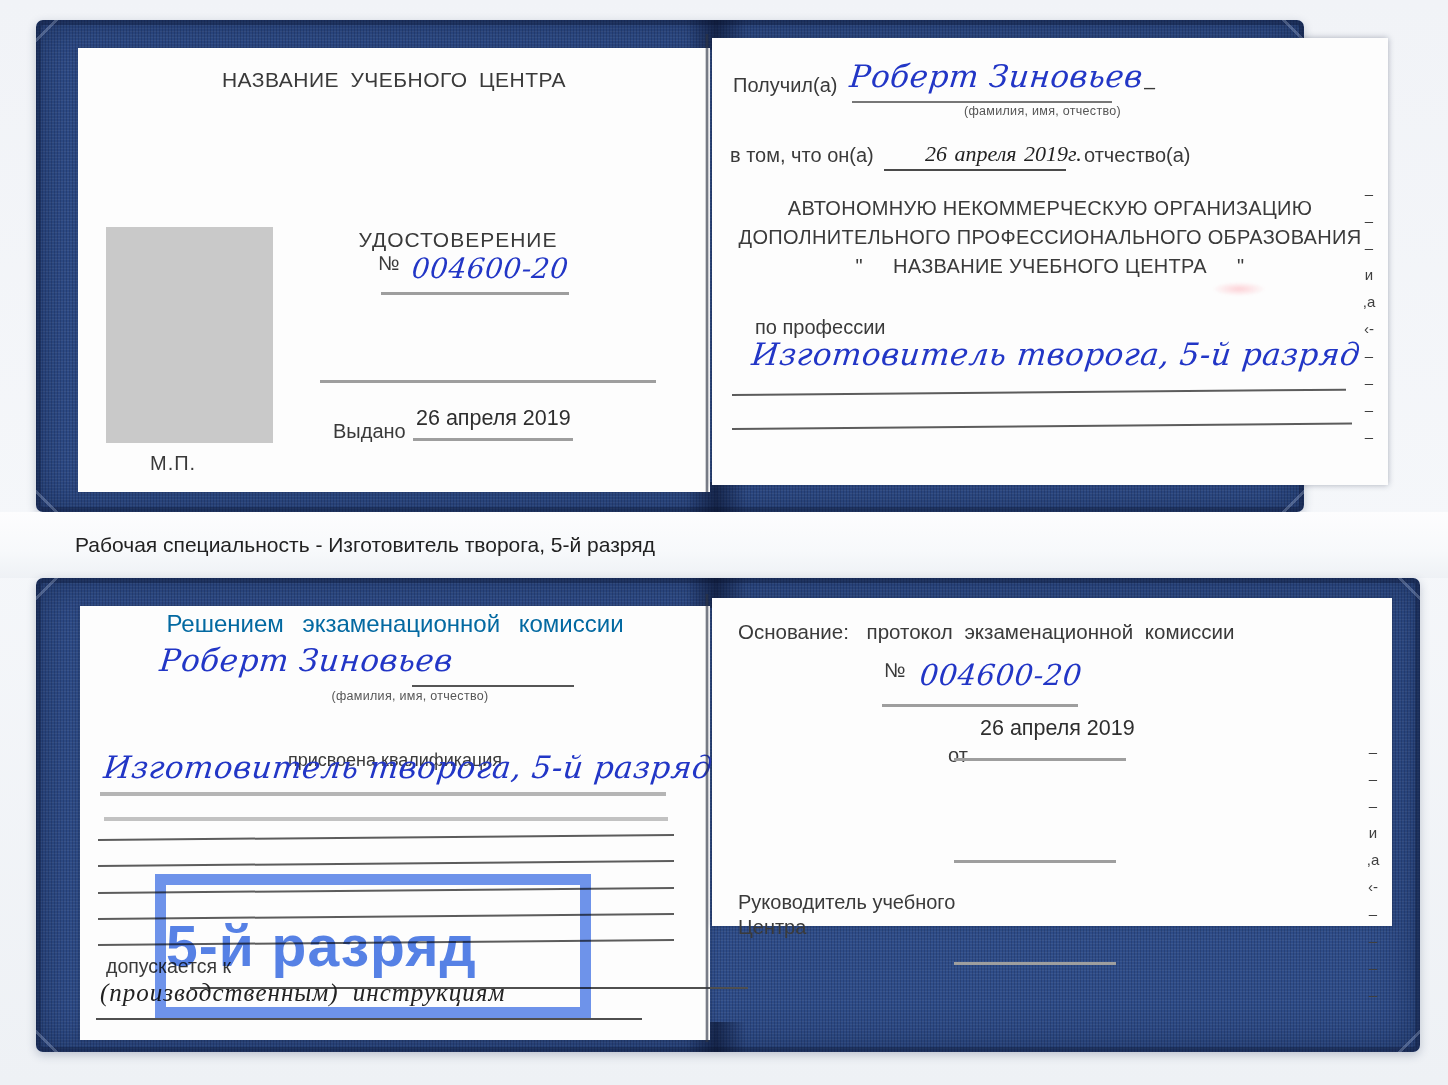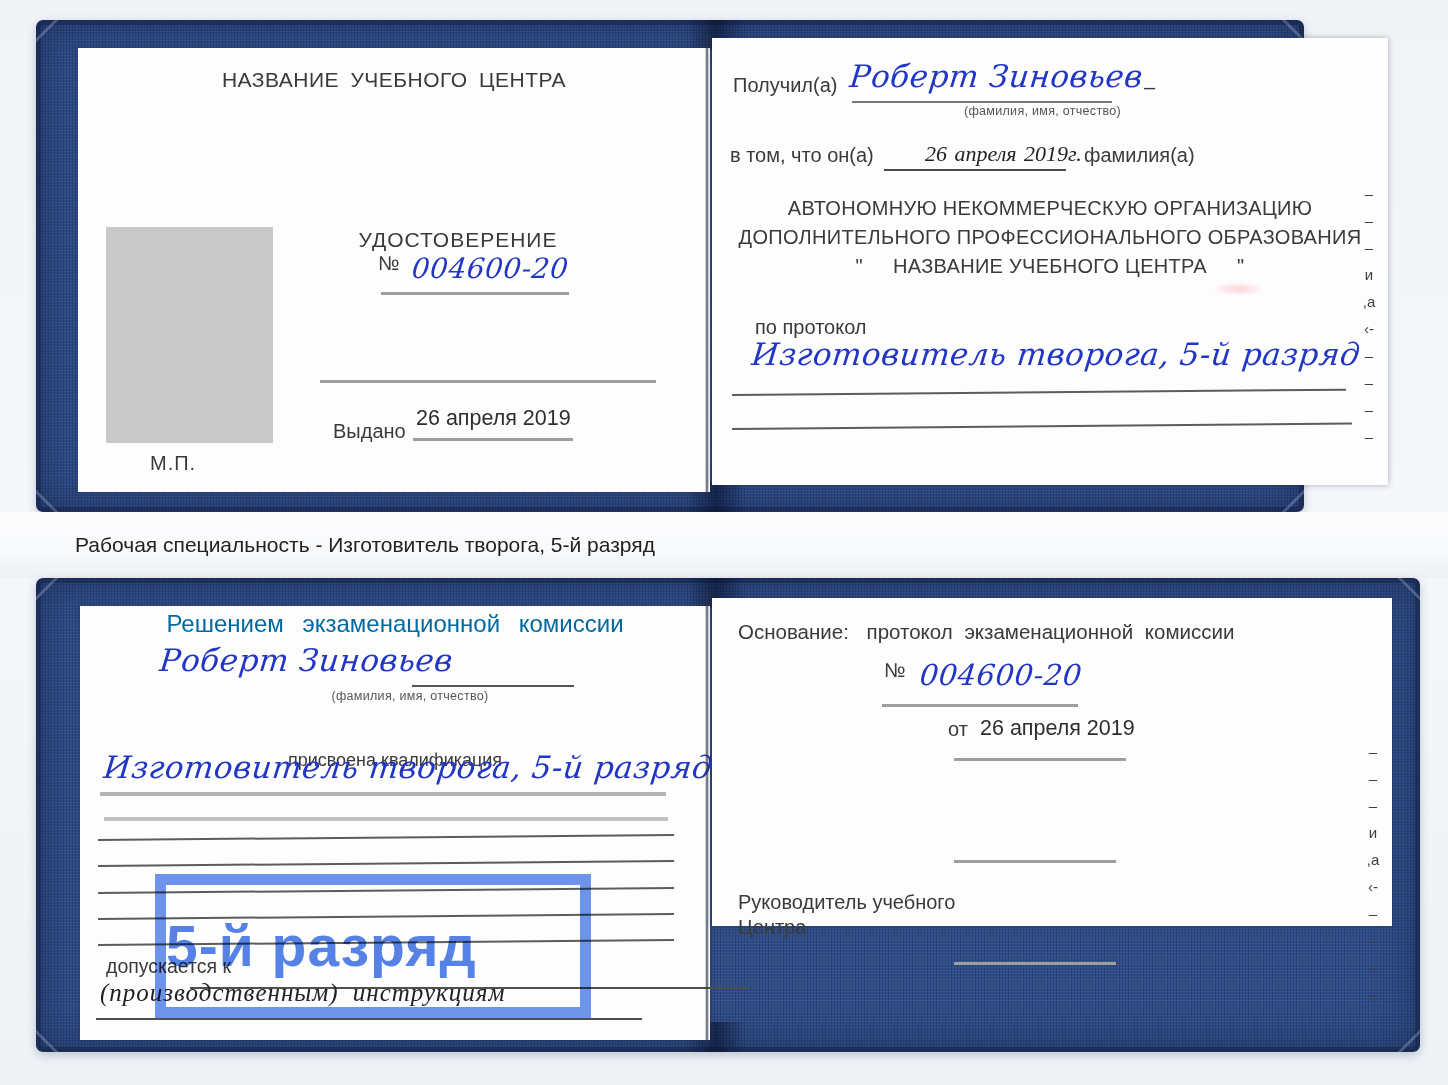--- a/index.html
+++ b/index.html
@@ -119,33 +119,33 @@
   <div class="page page-tr">
     <div class="abs label" style="left:21px;top:36px;">Получил(а)</div>
     <div class="abs hand" style="left:138px;top:20px;font-size:31px;">Роберт Зиновьев</div>
     <div class="hline thin" style="left:140px;top:63px;width:260px;background:#777;"></div>
     <div class="abs label" style="left:432px;top:38px;">–</div>
     <div class="abs hint" style="left:248px;top:66px;width:165px;text-align:center;">(фамилия, имя, отчество)</div>
 
     <div class="abs label" style="left:18px;top:106px;">в том, что он(а)</div>
     <div class="abs fill-italic" style="left:182px;top:103px;font-size:22px;word-spacing:2px;letter-spacing:0;margin-left:31px;">26 апреля 2019г.</div>
     <div class="hline thin" style="left:172px;top:131px;width:182px;background:#4a4a4a;"></div>
-    <div class="abs label" style="left:372px;top:106px;">фамилия(а)</div>
+    <div class="abs label" style="left:372px;top:106px;">отчество(а)</div>
 
     <div class="abs center org-block" style="top:156px;">
       <div>АВТОНОМНУЮ НЕКОММЕРЧЕСКУЮ ОРГАНИЗАЦИЮ</div>
       <div>ДОПОЛНИТЕЛЬНОГО ПРОФЕССИОНАЛЬНОГО ОБРАЗОВАНИЯ</div>
       <div>
         <span>"</span><span style="margin:0 30px;">НАЗВАНИЕ УЧЕБНОГО ЦЕНТРА</span><span>"</span>
       </div>
     </div>
 
     <div class="smudge" style="left:500px;top:244px;width:54px;height:14px;"></div>
 
-    <div class="abs label" style="left:43px;top:278px;">по протокол</div>
+    <div class="abs label" style="left:43px;top:278px;">по профессии</div>
     <div class="abs hand" style="left:40px;top:298px;font-size:31px;">Изготовитель творога, 5-й разряд</div>
     <div class="hline thin tilt" style="left:20px;top:356px;width:614px;"></div>
     <div class="hline thin tilt" style="left:20px;top:390px;width:620px;"></div>
 
     <div class="edge-col" style="left:640px;top:142px;">
         <span>–</span>
         <span>–</span>
         <span>–</span>
         <span>и</span>
         <span>,а</span>
@@ -202,21 +202,21 @@
   <div class="page page-br">
     <div class="abs" style="left:26px;top:22px;font-size:20.5px;word-spacing:6px;">
       <span>Основание:</span>
       <span style="margin-left:6px;">протокол экзаменационной комиссии</span>
     </div>
     <div class="abs" style="left:172px;top:60px;">
       <span class="label" style="vertical-align:8px;">№</span>
       <span class="hand" style="font-size:29px;margin-left:10px;">004600-20</span>
     </div>
     <div class="hline" style="left:170px;top:106px;width:196px;"></div>
-    <div class="abs label" style="left:236px;top:120px;">от</div>
+    <div class="abs label" style="left:236px;top:146px;">от</div>
     <div class="abs date-sans" style="left:268px;top:118px;">26 апреля 2019</div>
     <div class="hline" style="left:242px;top:160px;width:172px;"></div>
 
     <div class="hline" style="left:242px;top:262px;width:162px;"></div>
 
     <div class="abs" style="left:26px;top:292px;font-size:20px;line-height:25px;">
       <div>Руководитель учебного</div>
       <div>Центра</div>
     </div>
     <div class="hline" style="left:242px;top:364px;width:162px;"></div>

